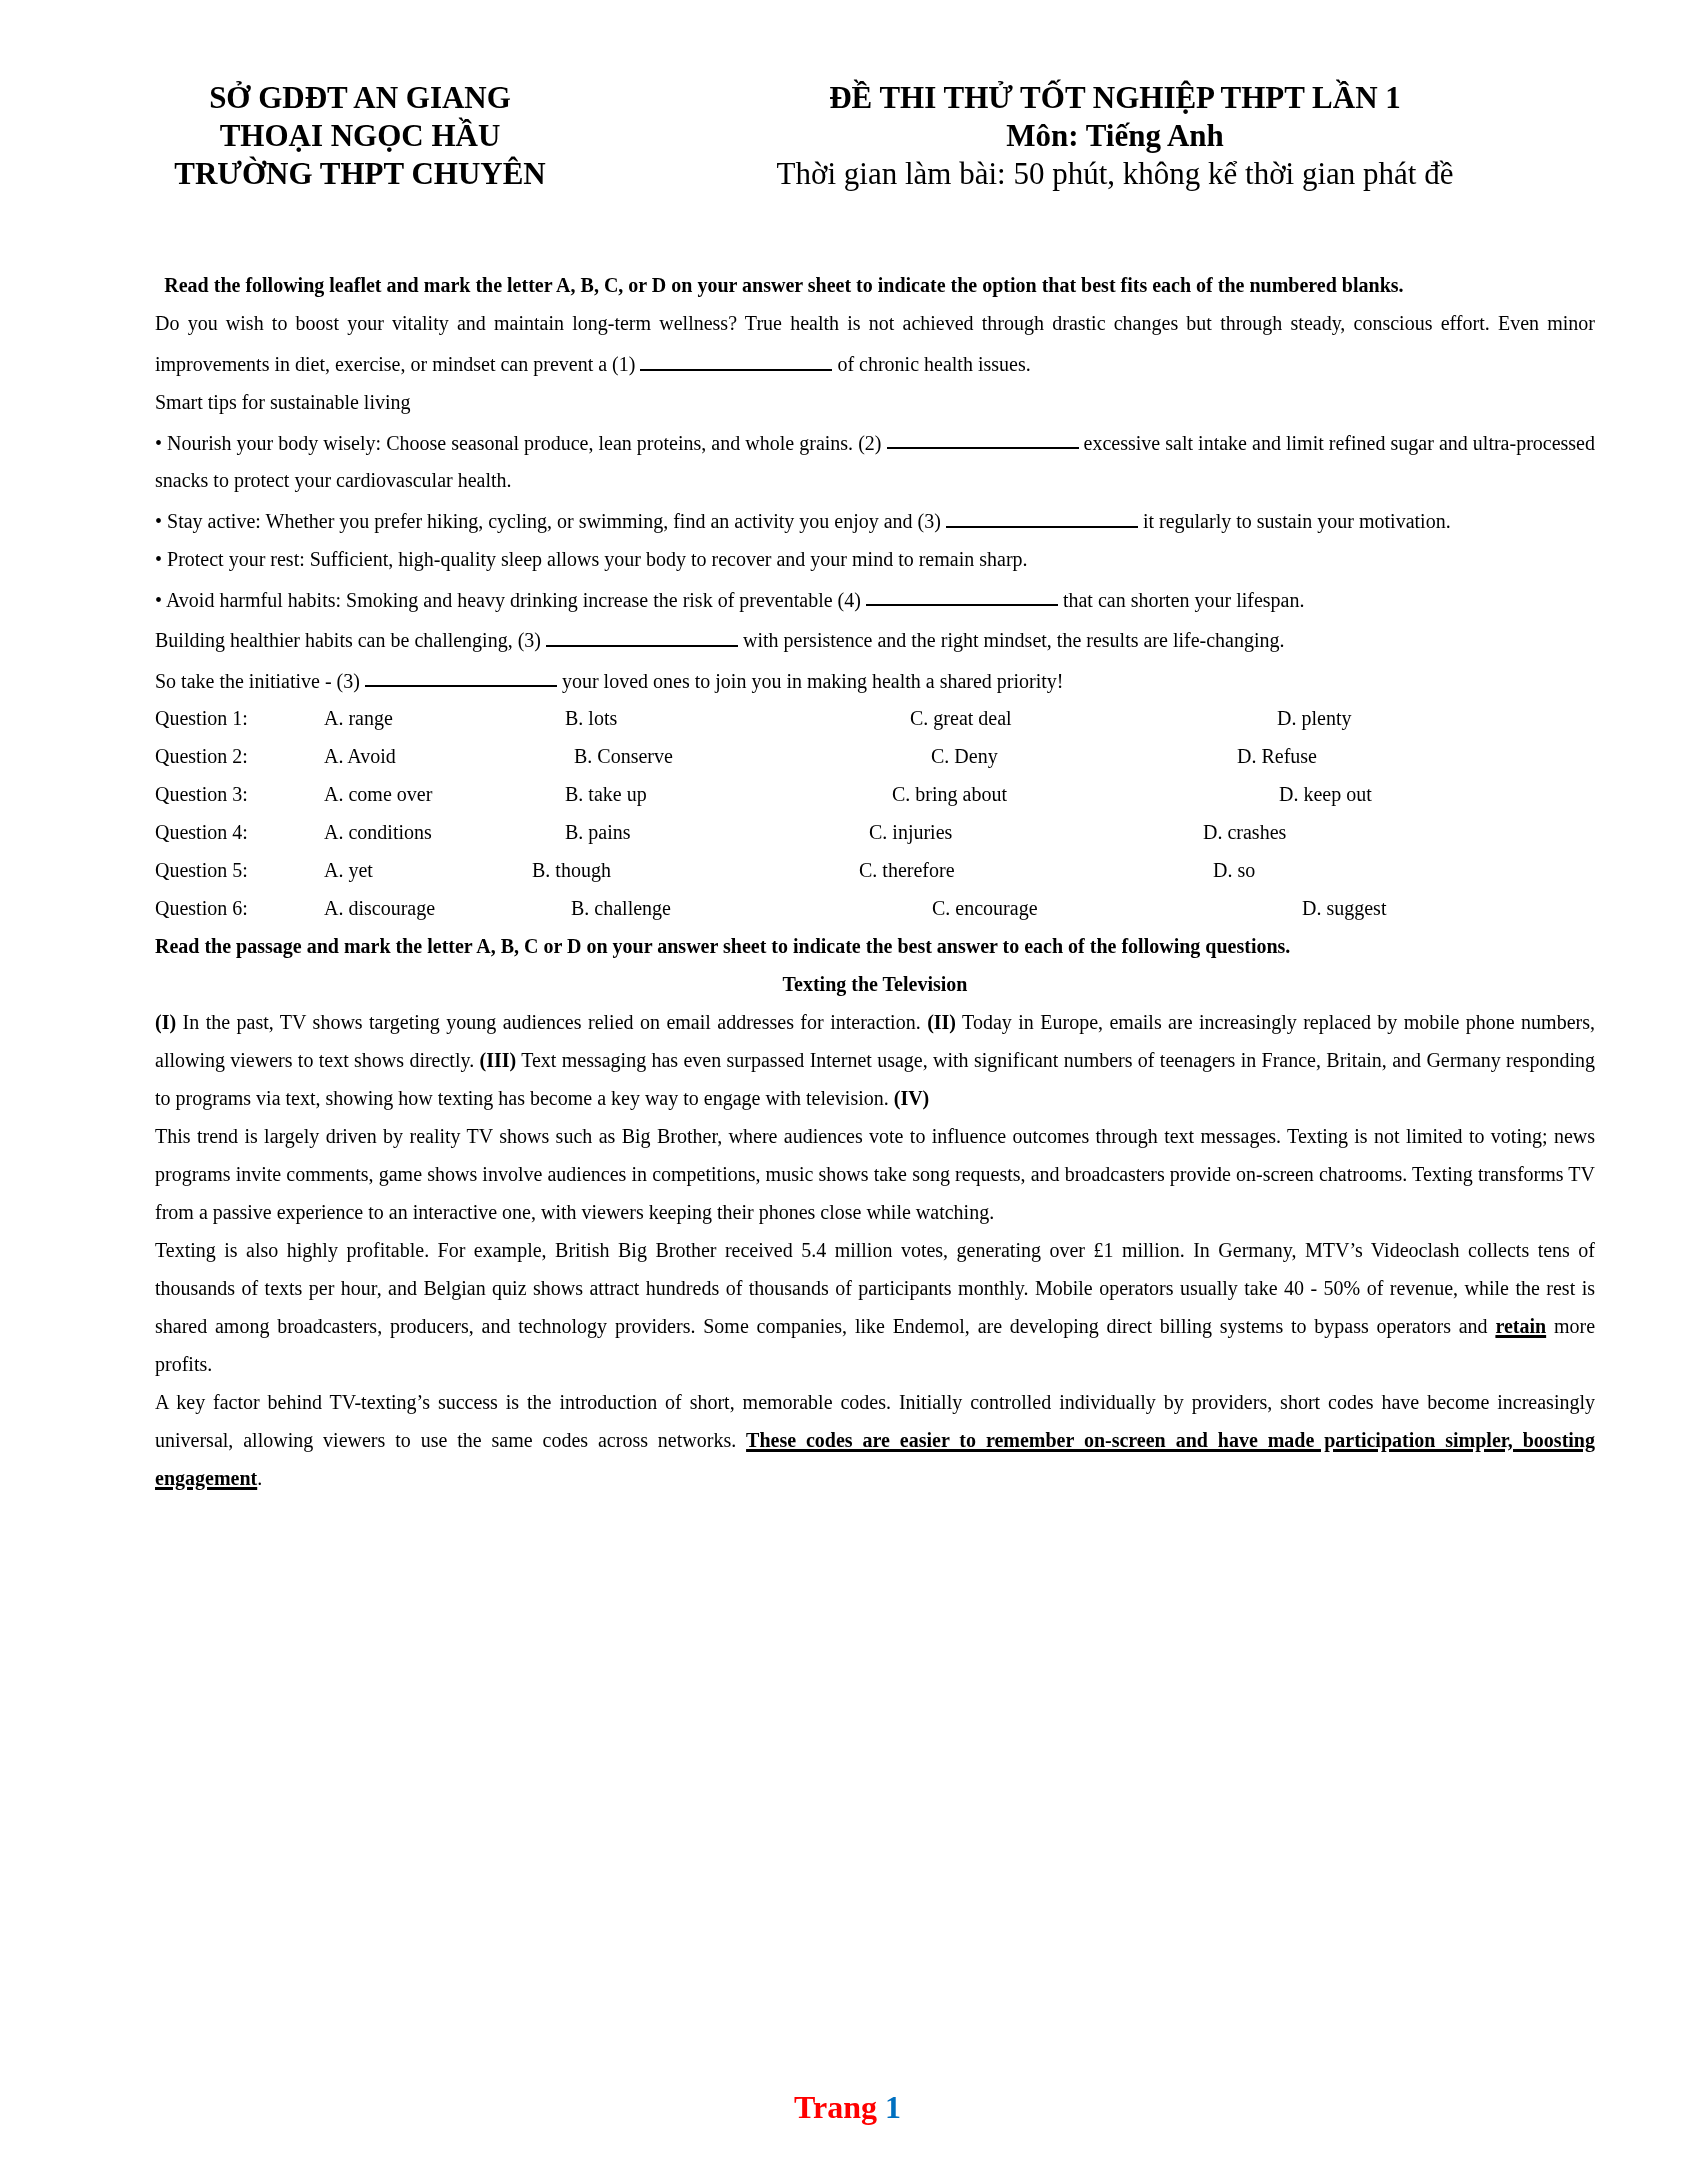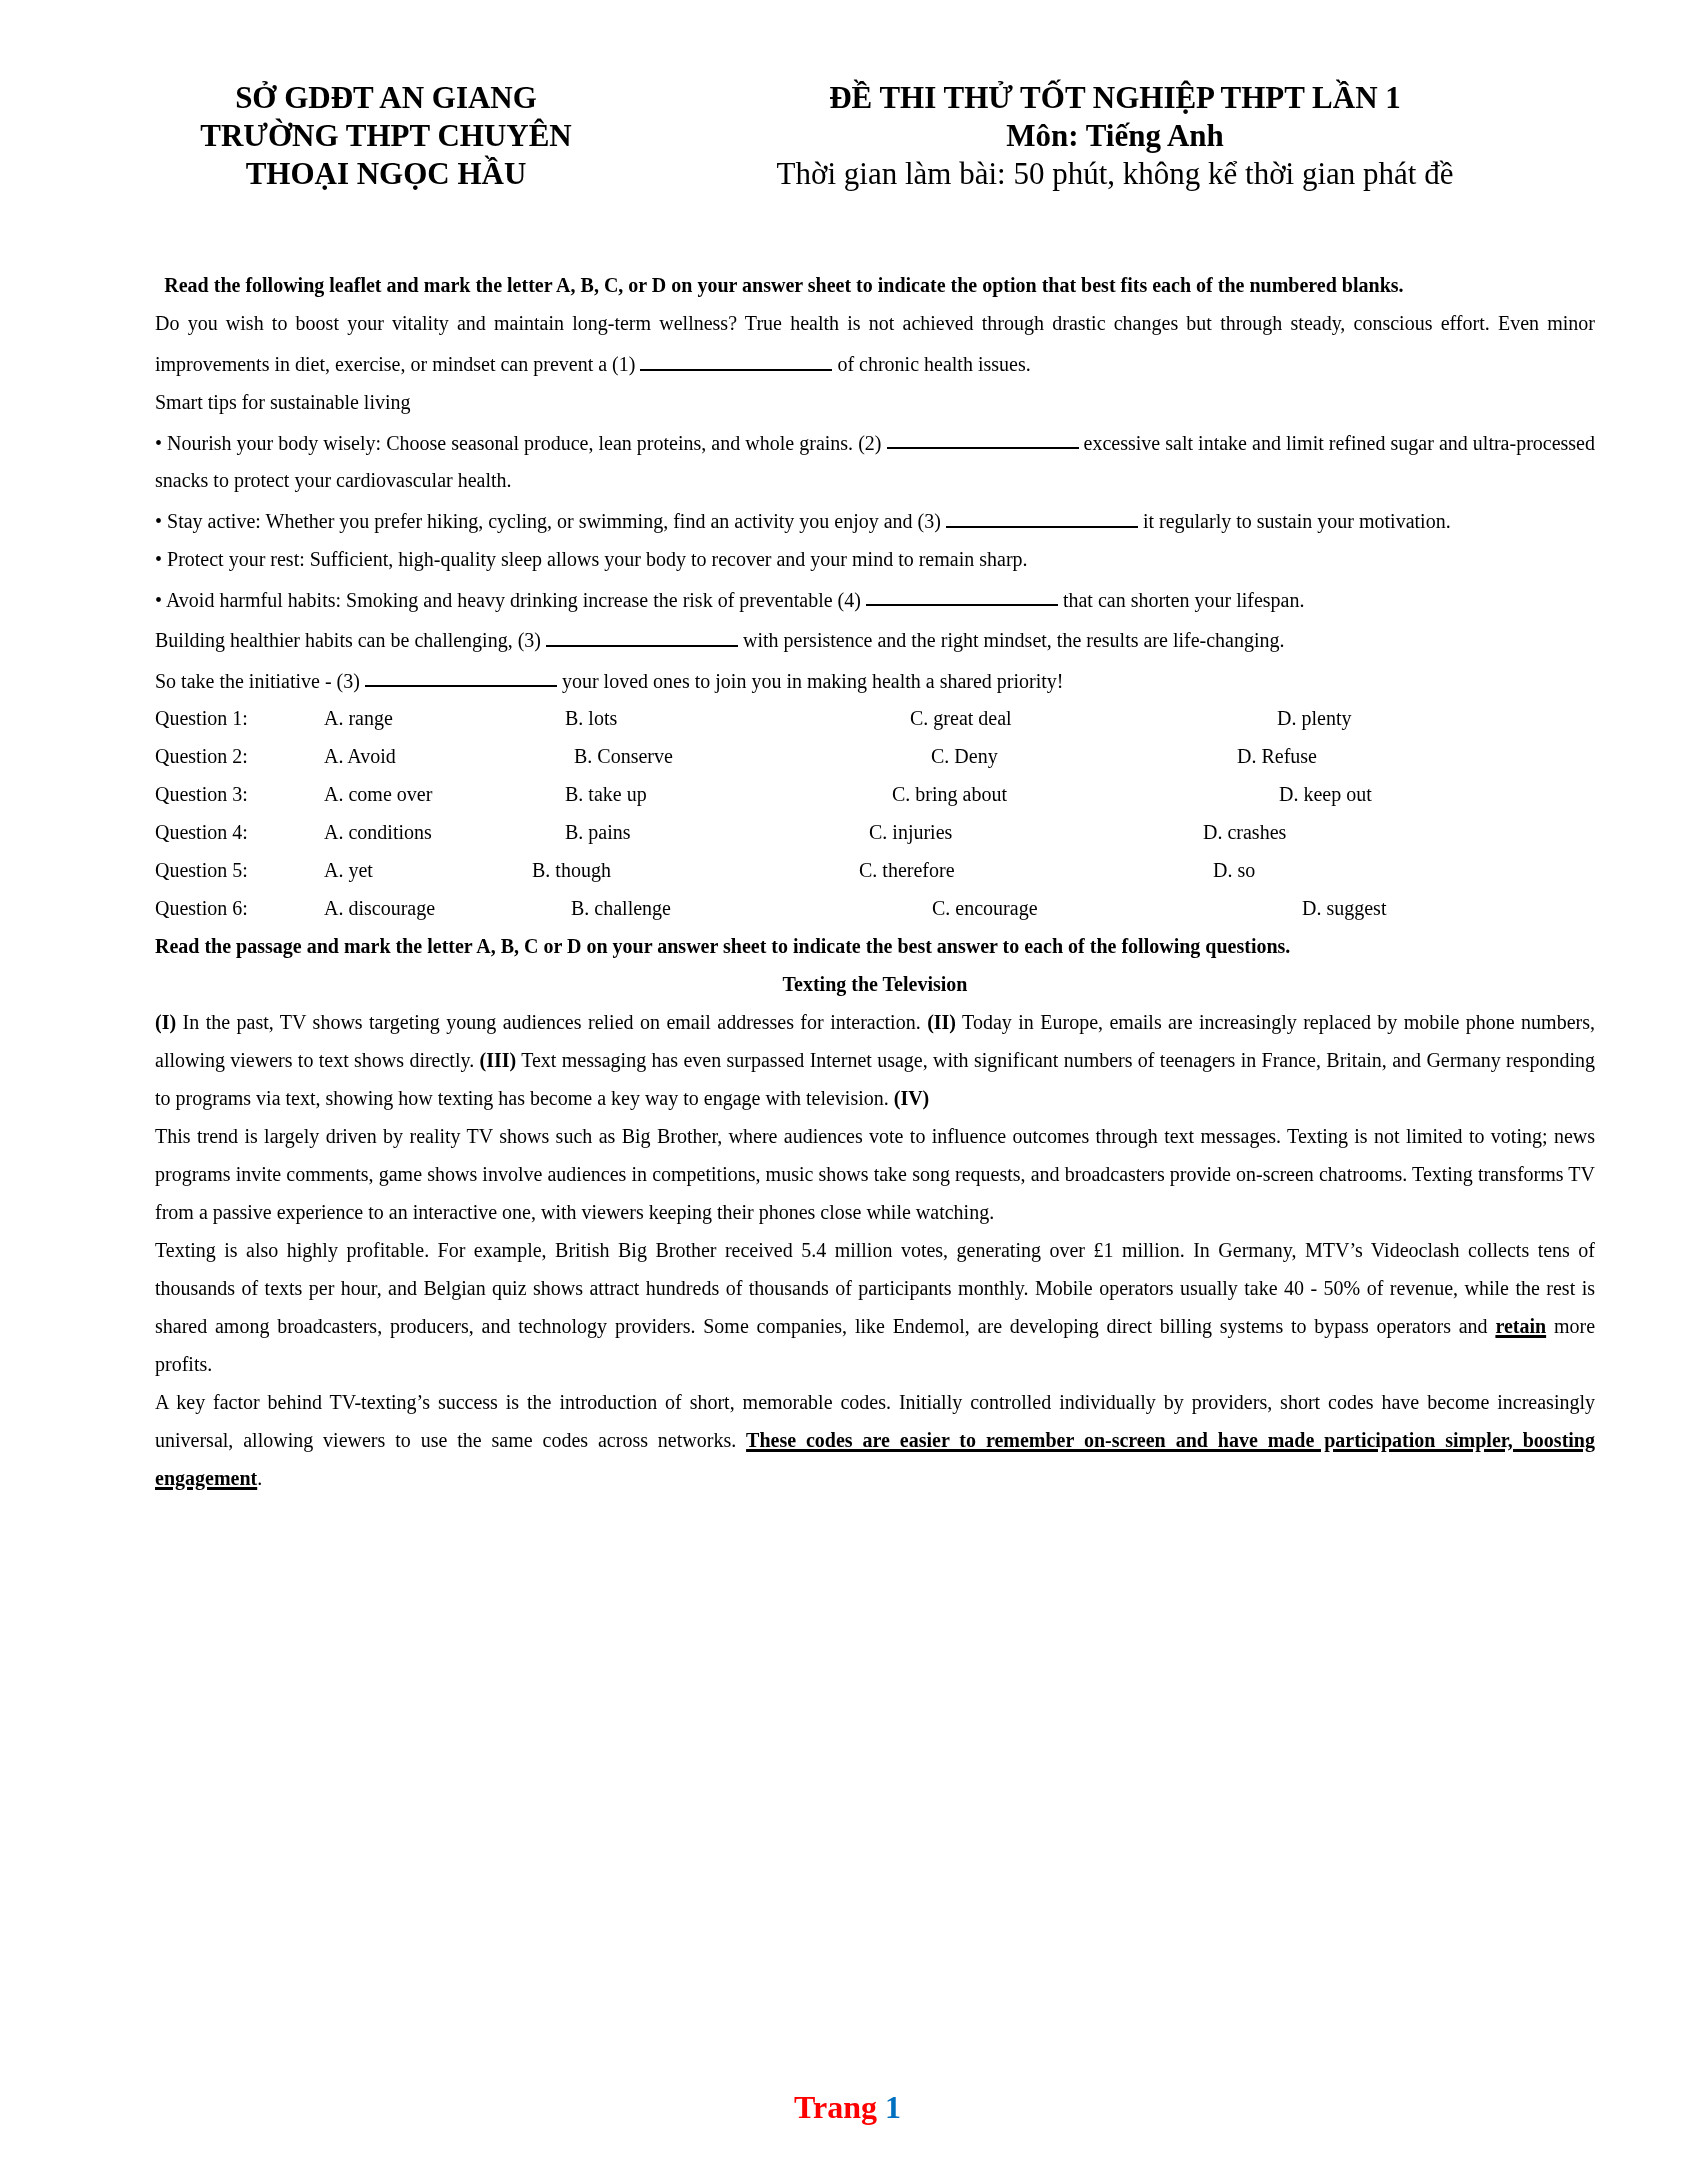--- a/index.html
+++ b/index.html
@@ -1,20 +1,20 @@
 <!DOCTYPE html>
 <html style="font-size:10.6px"><head>
 <meta charset="utf-8">
 <style>
   html, body { margin:0; padding:0; background:#ffffff; }
   body { width:1687px; height:2183px; position:relative; overflow:hidden;
          font-family:"Liberation Serif", "DejaVu Serif", serif; color:#000; }
   .page { position:absolute; left:0; top:0; width:1687px; height:2183px; }
   .hdr { position:absolute; top:79px; text-align:center; font-size:31px; line-height:38px; }
-  .hdr-left { left:181px; width:410px; font-weight:bold; }
+  .hdr-left { left:155px; width:410px; font-weight:bold; }
   .hdr-right { left:662px; width:906px; }
   .hdr-right .b { font-weight:bold; }
   .content { position:absolute; left:155px; top:266px; width:1440px; font-size:20px; line-height:38px; }
   .content p { margin:0; text-align:justify; }
   .center { text-align:center !important; }
   .bold { font-weight:bold; }
   .instr { text-indent:9.3px; }
   .blank { display:inline-block; width:192px; border-bottom:2px solid #000; height:26.5px; vertical-align:baseline; }
   .qrow { display:flex; white-space:nowrap; }
   .qrow .qlabel { font-weight:normal; }
@@ -24,22 +24,22 @@
   .footer .red { color:#ff0000; }
   .footer .blue { color:#0070c0; }
 </style>
 </head>
 <body>
 
 <div class="page">
 
   <div class="hdr hdr-left">
     <div>SỞ GDĐT AN GIANG</div>
+    <div>THOẠI NGỌC HẦU</div>
     <div>TRƯỜNG THPT CHUYÊN</div>
-    <div>THOẠI NGỌC HẦU</div>
   </div>
 
   <div class="hdr hdr-right">
     <div class="b">ĐỀ THI THỬ TỐT NGHIỆP THPT LẦN 1</div>
     <div class="b">Môn: Tiếng Anh</div>
     <div>Thời gian làm bài: 50 phút, không kể thời gian phát đề</div>
   </div>
 
   <div class="content">
     <p class="bold instr">Read the following leaflet and mark the letter A, B, C, or D on your answer sheet to indicate the option that best fits each of the numbered blanks.</p>

